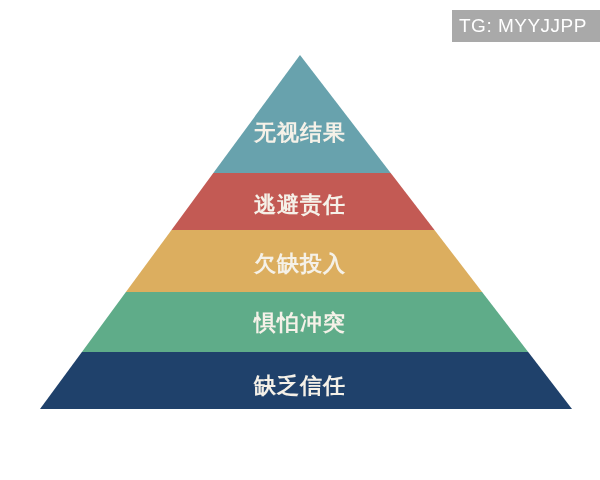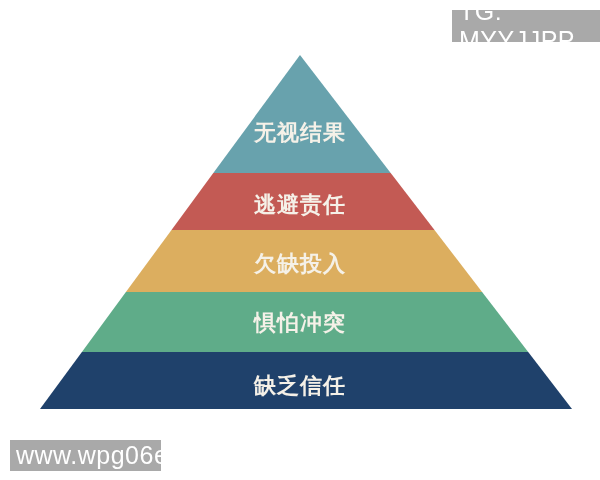--- a/index.html
+++ b/index.html
@@ -24,21 +24,21 @@
   }
   .layer-label {
     font-family: "Liberation Sans", sans-serif;
     font-size: 22px;
     font-weight: bold;
     letter-spacing: 1px;
   }
   .badge {
     position: absolute;
     color: #ffffff;
-    font-size: 25px;
+    font-size: 19px;
     font-weight: 400;
     letter-spacing: 0.5px;
     display: flex;
     align-items: center;
     box-sizing: border-box;
   }
   .badge-top {
     left: 452px;
     top: 10px;
     width: 148px;
@@ -68,17 +68,14 @@
       <polygon points="125.9,292 482.1,292 528.2,352 81.9,352" fill="#5fac89"></polygon>
       <text x="300" y="330" text-anchor="middle" fill="#f5f1e8" class="layer-label">惧怕冲突</text>
       <polygon points="81.9,352 528.2,352 572,409 40,409" fill="#1f416b"></polygon>
       <text x="300" y="393" text-anchor="middle" fill="#f5f1e8" class="layer-label">缺乏信任</text>
     </svg>
 
   <div class="badge badge-top" style="background: rgb(169, 169, 169);">
     <span>TG: MYYJJPP</span>
   </div>
 
-  <div class="badge badge-bottom" style="background: rgb(169, 169, 169);">
-    <span>www.wpg06e.cn</span>
-  </div>
 
 </div>
 
 </body></html>

